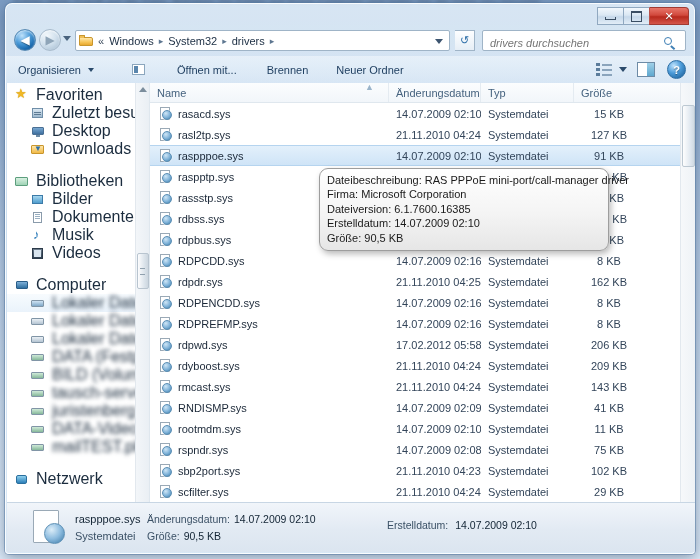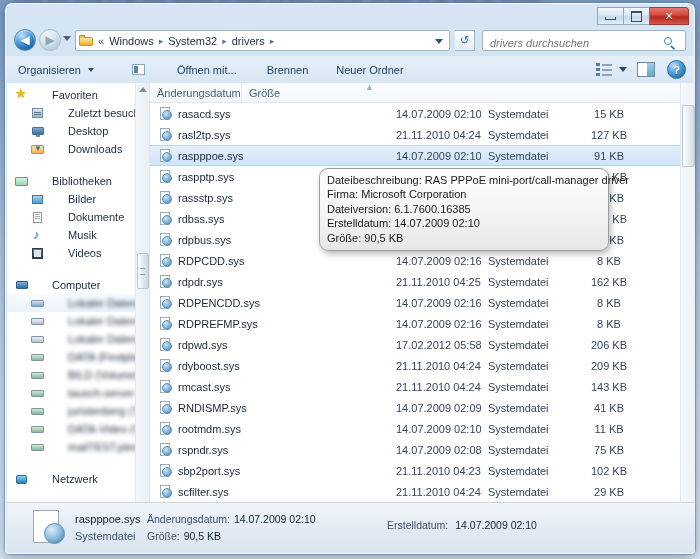--- a/index.html
+++ b/index.html
@@ -131,21 +131,21 @@
     background:linear-gradient(90deg,#f3f6f9,#eaeff4);border-left:1px solid #e2e8ee;}
   .navscroll .thumb{position:absolute;left:1px;top:170px;width:10px;height:34px;border-radius:2px;
     background:linear-gradient(90deg,#fdfdfe,#dde5ec 60%,#ccd6df);border:1px solid #b8c4cf;}
   .navscroll .thumb:after{content:"";position:absolute;left:2px;top:14px;width:5px;height:5px;
     border-top:1px solid #8fa0ae;border-bottom:1px solid #8fa0ae;}
   .navscroll .ar{position:absolute;left:3px;width:0;height:0;border-left:4px solid transparent;border-right:4px solid transparent;}
   .navscroll .ar.up{top:4px;border-bottom:5px solid #7b8d9c;}
   .navscroll .ar.dn{bottom:4px;border-top:5px solid #7b8d9c;}
 
   .navgroup{margin-top:3px;}
-  .navitem{display:flex;align-items:center;height:18px;padding-left:14px;font-size:11px;color:#1b2c3e;gap:23px;}
+  .navitem{display:flex;align-items:center;height:18px;padding-left:14px;font-size:16px;color:#1b2c3e;gap:7px;}
   .navitem.root{padding-left:8px;font-weight:normal;}
   .navitem.child{padding-left:24px;}
   .navitem.sel{background:linear-gradient(180deg,#f7fbfe,#eaf3fb);}
   .navlabel{white-space:nowrap;overflow:hidden;}
   .blurred{filter:blur(1.9px);}
   .navspacer{height:11px;}
 
   
   .ni{width:14px;height:13px;position:relative;flex:none;}
   .ni-star:before{content:"★";position:absolute;left:0;top:-3px;font-size:13px;color:#f0b825;text-shadow:0 0 1px #b98508;}
@@ -434,21 +434,23 @@
         </div>
       <div class="navscroll">
         <div class="ar up"></div>
         <div class="thumb"></div>
         <div class="ar dn"></div>
       </div>
     </div>
 
     <div class="listpane">
       <div class="colhead">
+        <div class="ch c-name">Name</div>
         <div class="ch c-date">Änderungsdatum</div>
+        <div class="ch c-type">Typ</div>
         <div class="ch c-size">Größe</div>
         <div class="sortmark">▲</div>
       </div>
       <div class="rows" id="rows-root">
           <div class="row">
             <div class="cell c-name">
               <span class="sysico"></span>
               <span>rasacd.sys</span>
             </div>
             <div class="cell c-date">14.07.2009 02:10</div>

